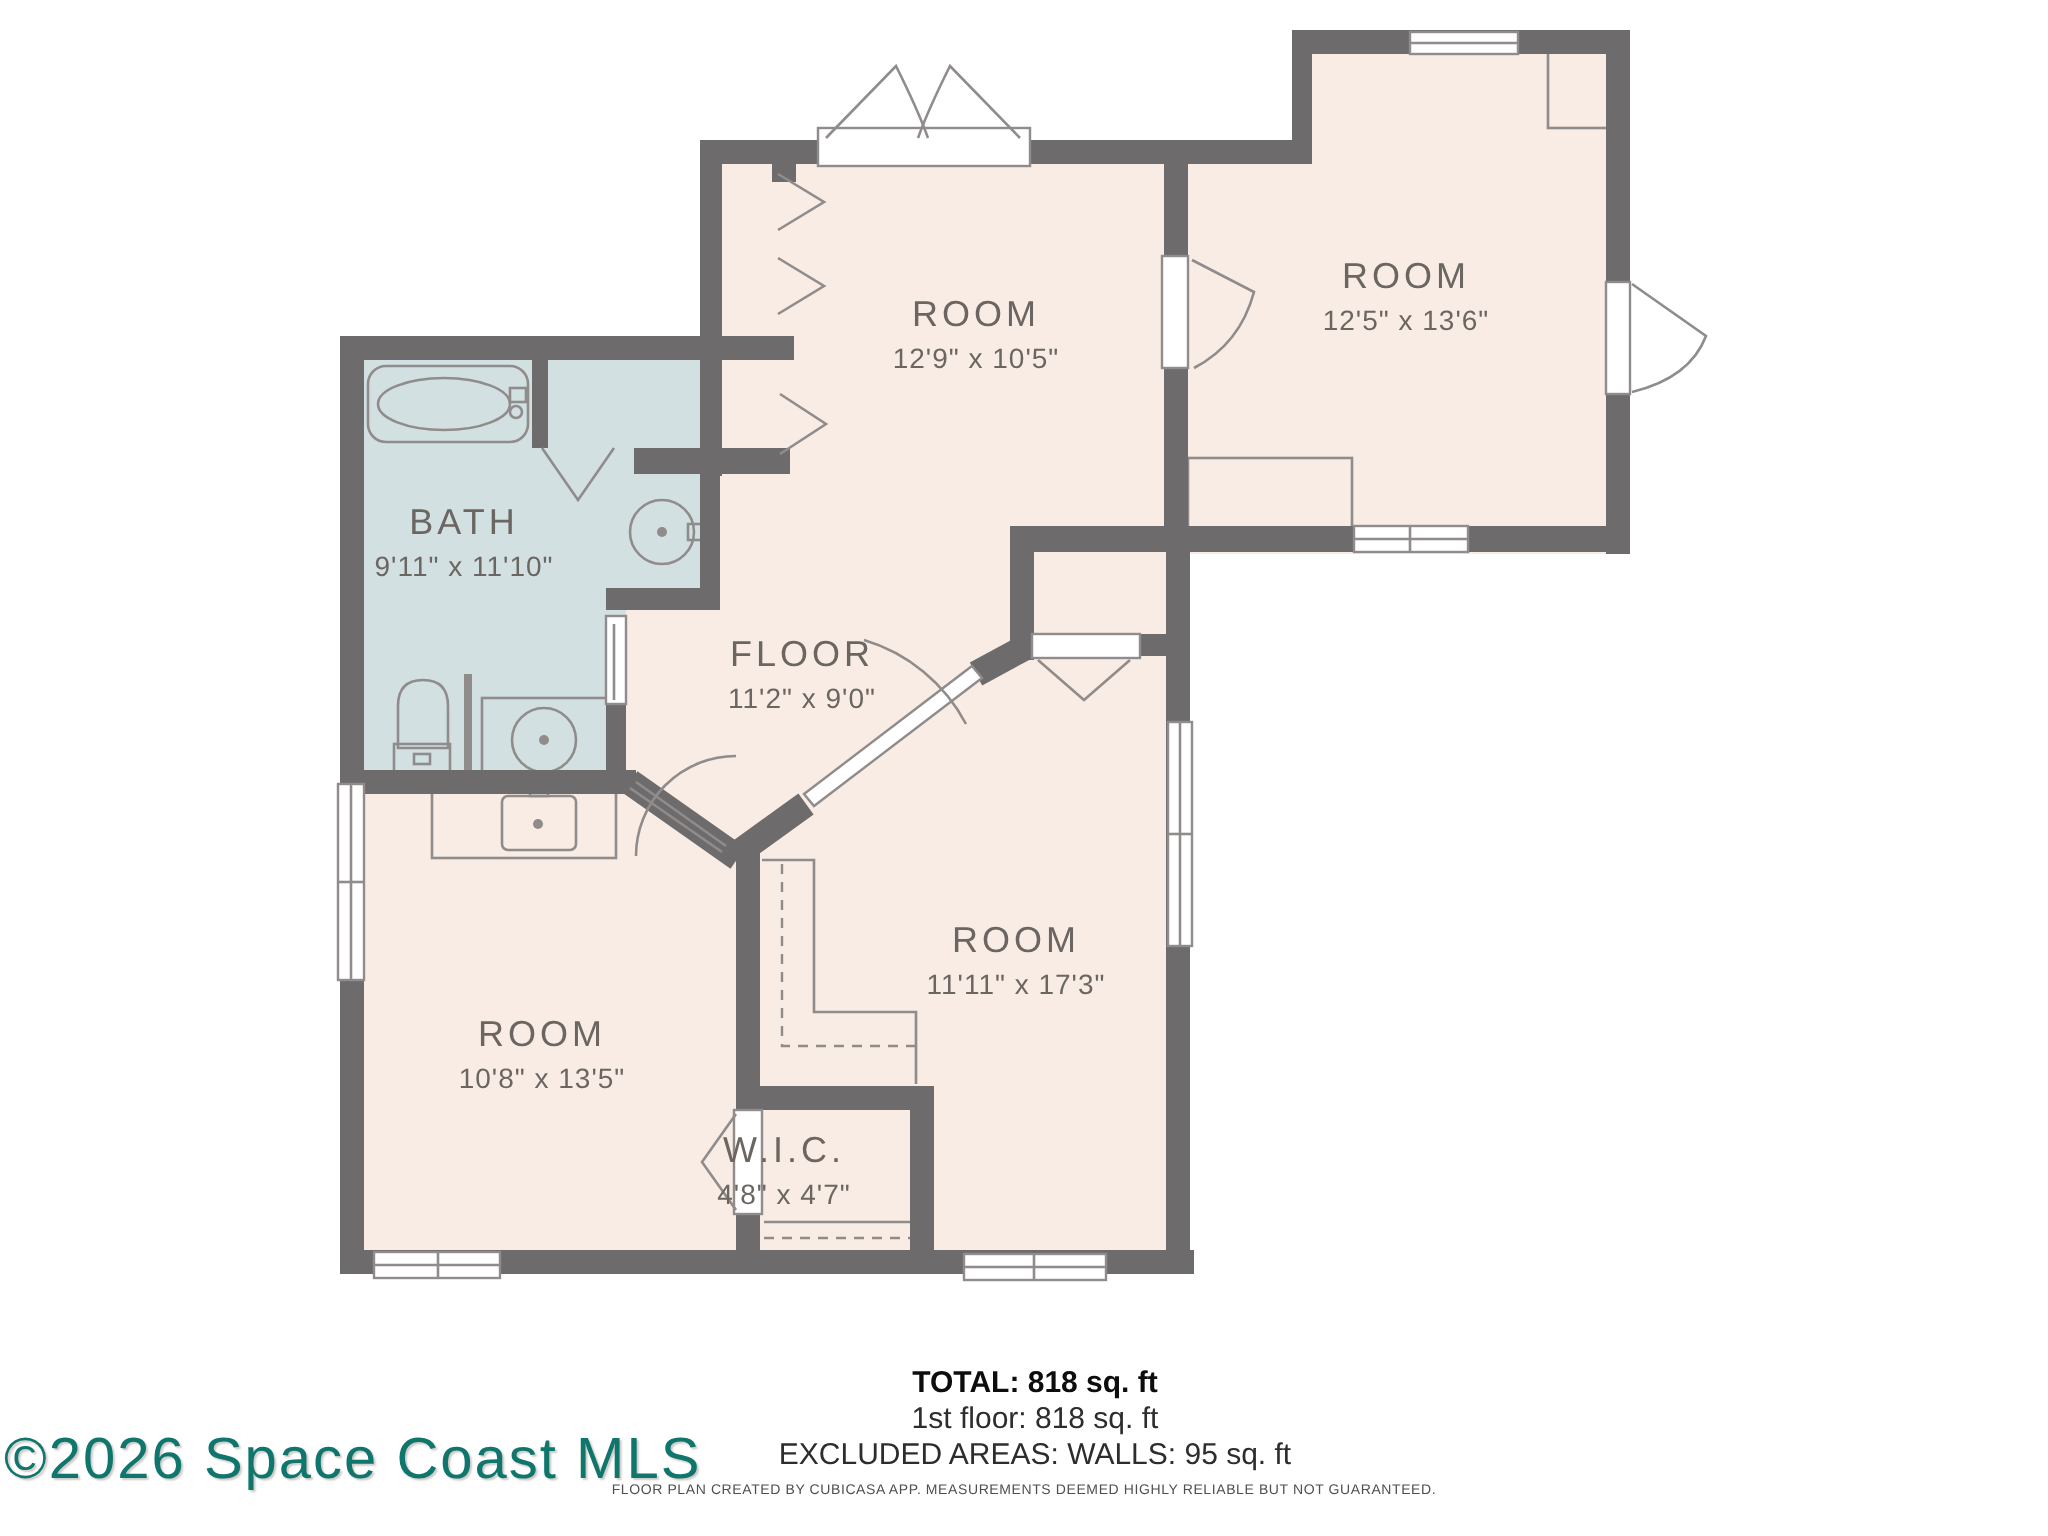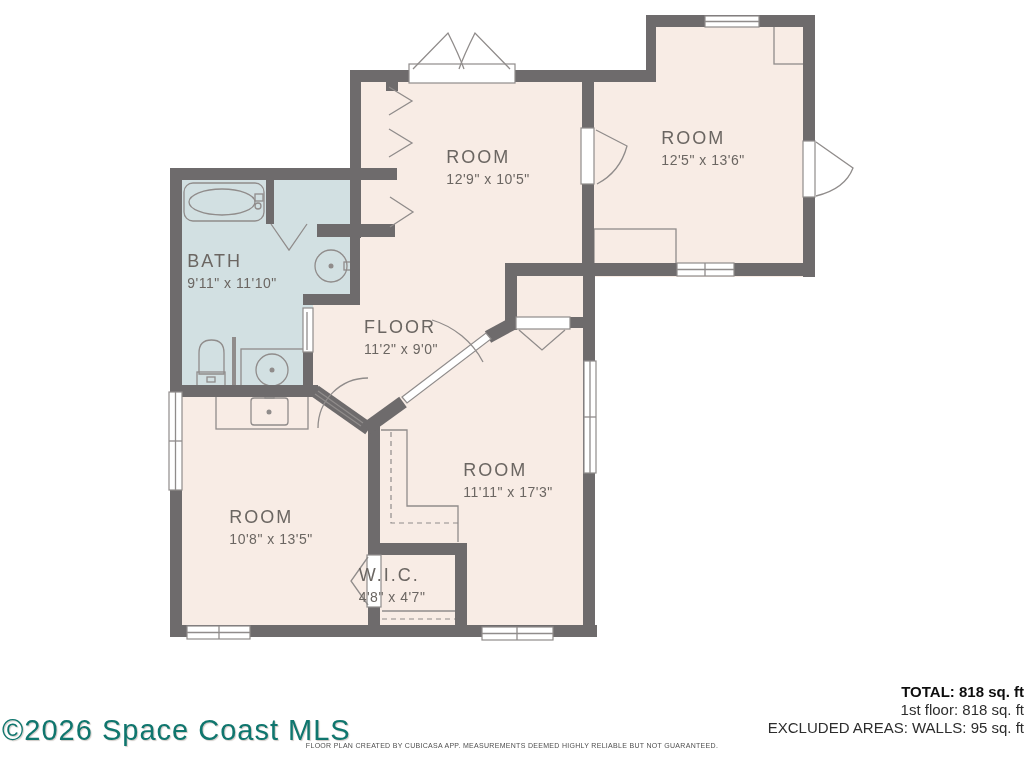--- a/index.html
+++ b/index.html
@@ -11,26 +11,26 @@
   .floor{fill:var(--floor,#f8ece5);}
   .bathfloor{fill:var(--bath,#d2e0e2);}
   .wall{fill:var(--wall,#6e6b6c);}
   .wallline{stroke:var(--wall,#6e6b6c);stroke-width:13;fill:none;}
   .thin{stroke:var(--line,#908c8b);stroke-width:1.3;fill:none;}
   .thinfill{stroke:var(--line,#908c8b);stroke-width:1.2;fill:#ffffff;}
   .dot{fill:var(--line,#908c8b);}
   .dashed{stroke:var(--line,#908c8b);stroke-width:1.2;fill:none;stroke-dasharray:5 4;}
   .part{fill:var(--line,#908c8b);}
 
-  .room-label{position:absolute;transform:translateX(-50%);text-align:left;
+  .room-label{position:absolute;transform:translateX(-50%);text-align:center;
               color:var(--label,#6b6662);white-space:nowrap;}
   .room-label .rname{font-size:18px;letter-spacing:2px;line-height:20px;}
   .room-label .rdims{font-size:14px;letter-spacing:.5px;line-height:18px;margin-top:3px;}
 
-  .summary{position:absolute;left:0;right:0;top:683px;text-align:right;color:#2d2d2d;
+  .summary{position:absolute;left:0;right:0;top:683px;text-align:center;color:#2d2d2d;
            font-size:15px;line-height:18px;padding-left:11px;}
   .summary .total{font-weight:bold;color:#0d0d0d;}
   .disclaimer{position:absolute;left:0;right:0;top:742px;text-align:center;
               font-size:7px;letter-spacing:.3px;color:#4f4f4f;}
   .watermark{position:absolute;left:2px;top:714px;font-size:29px;letter-spacing:1px;
              color:#0f766e;text-shadow:1px 1px 1px #cfcac6,-1px -1px 1px #ffffff;}
 </style>
 </head>
 <body>
 

